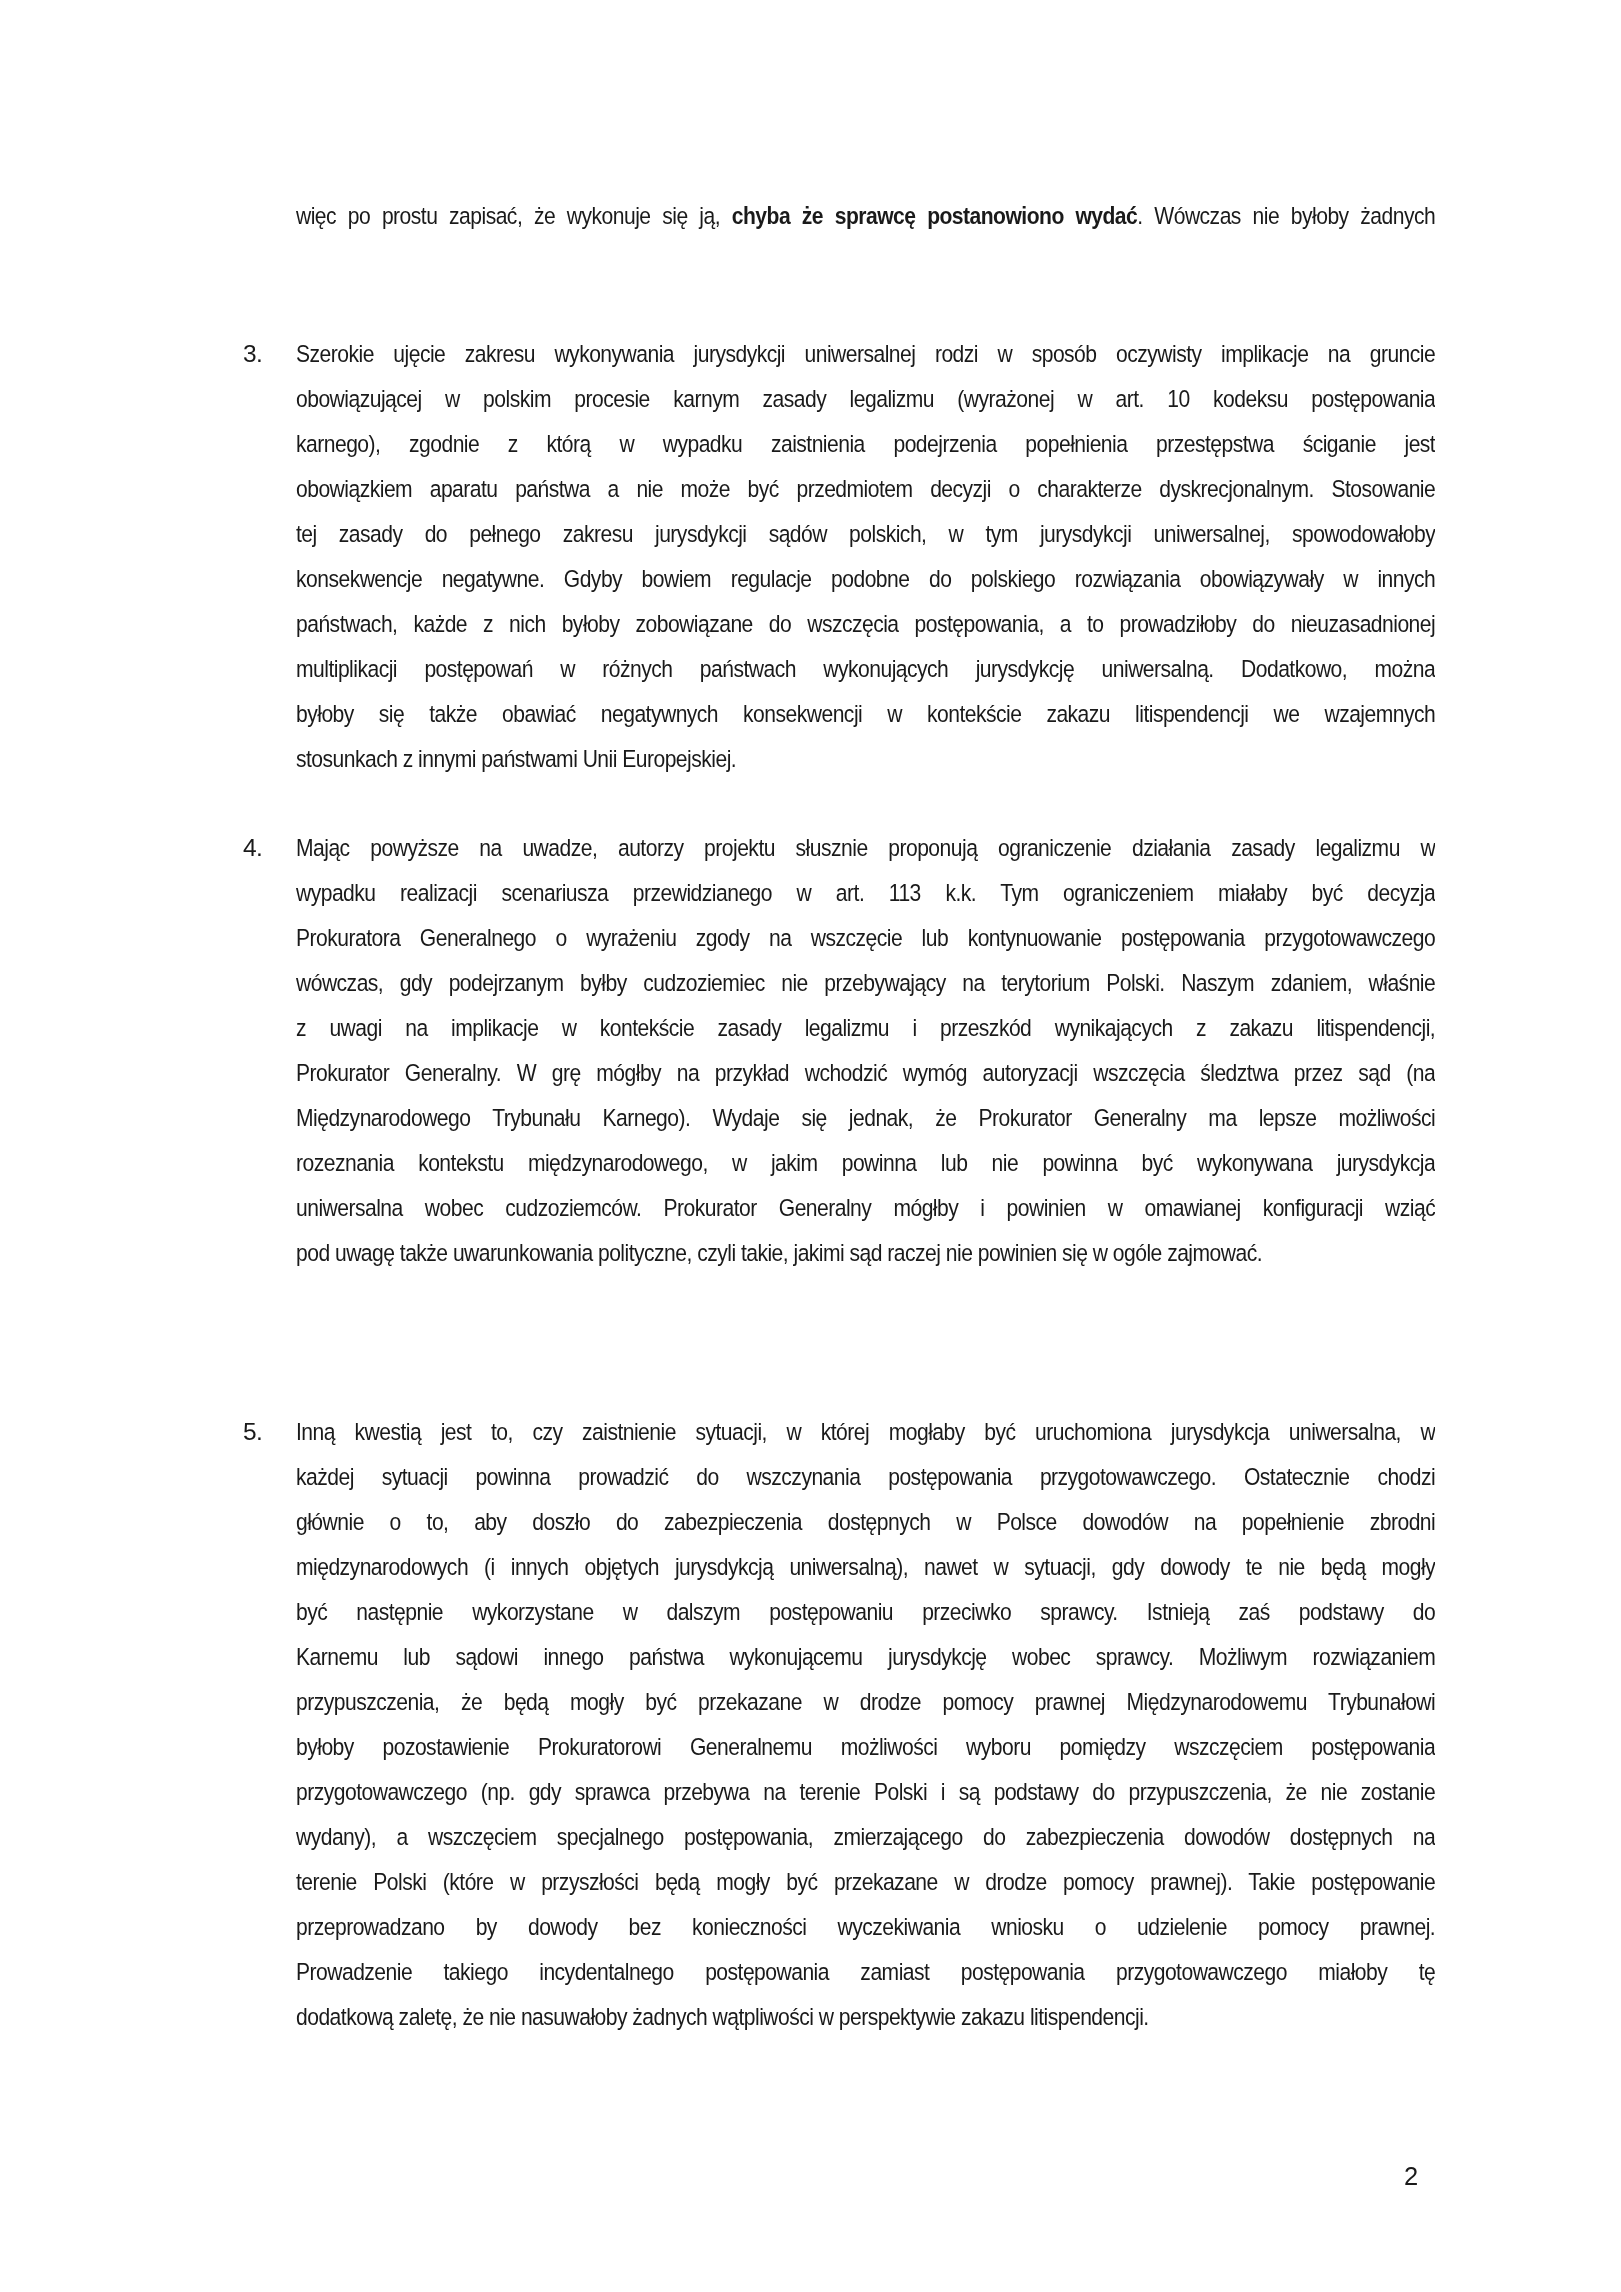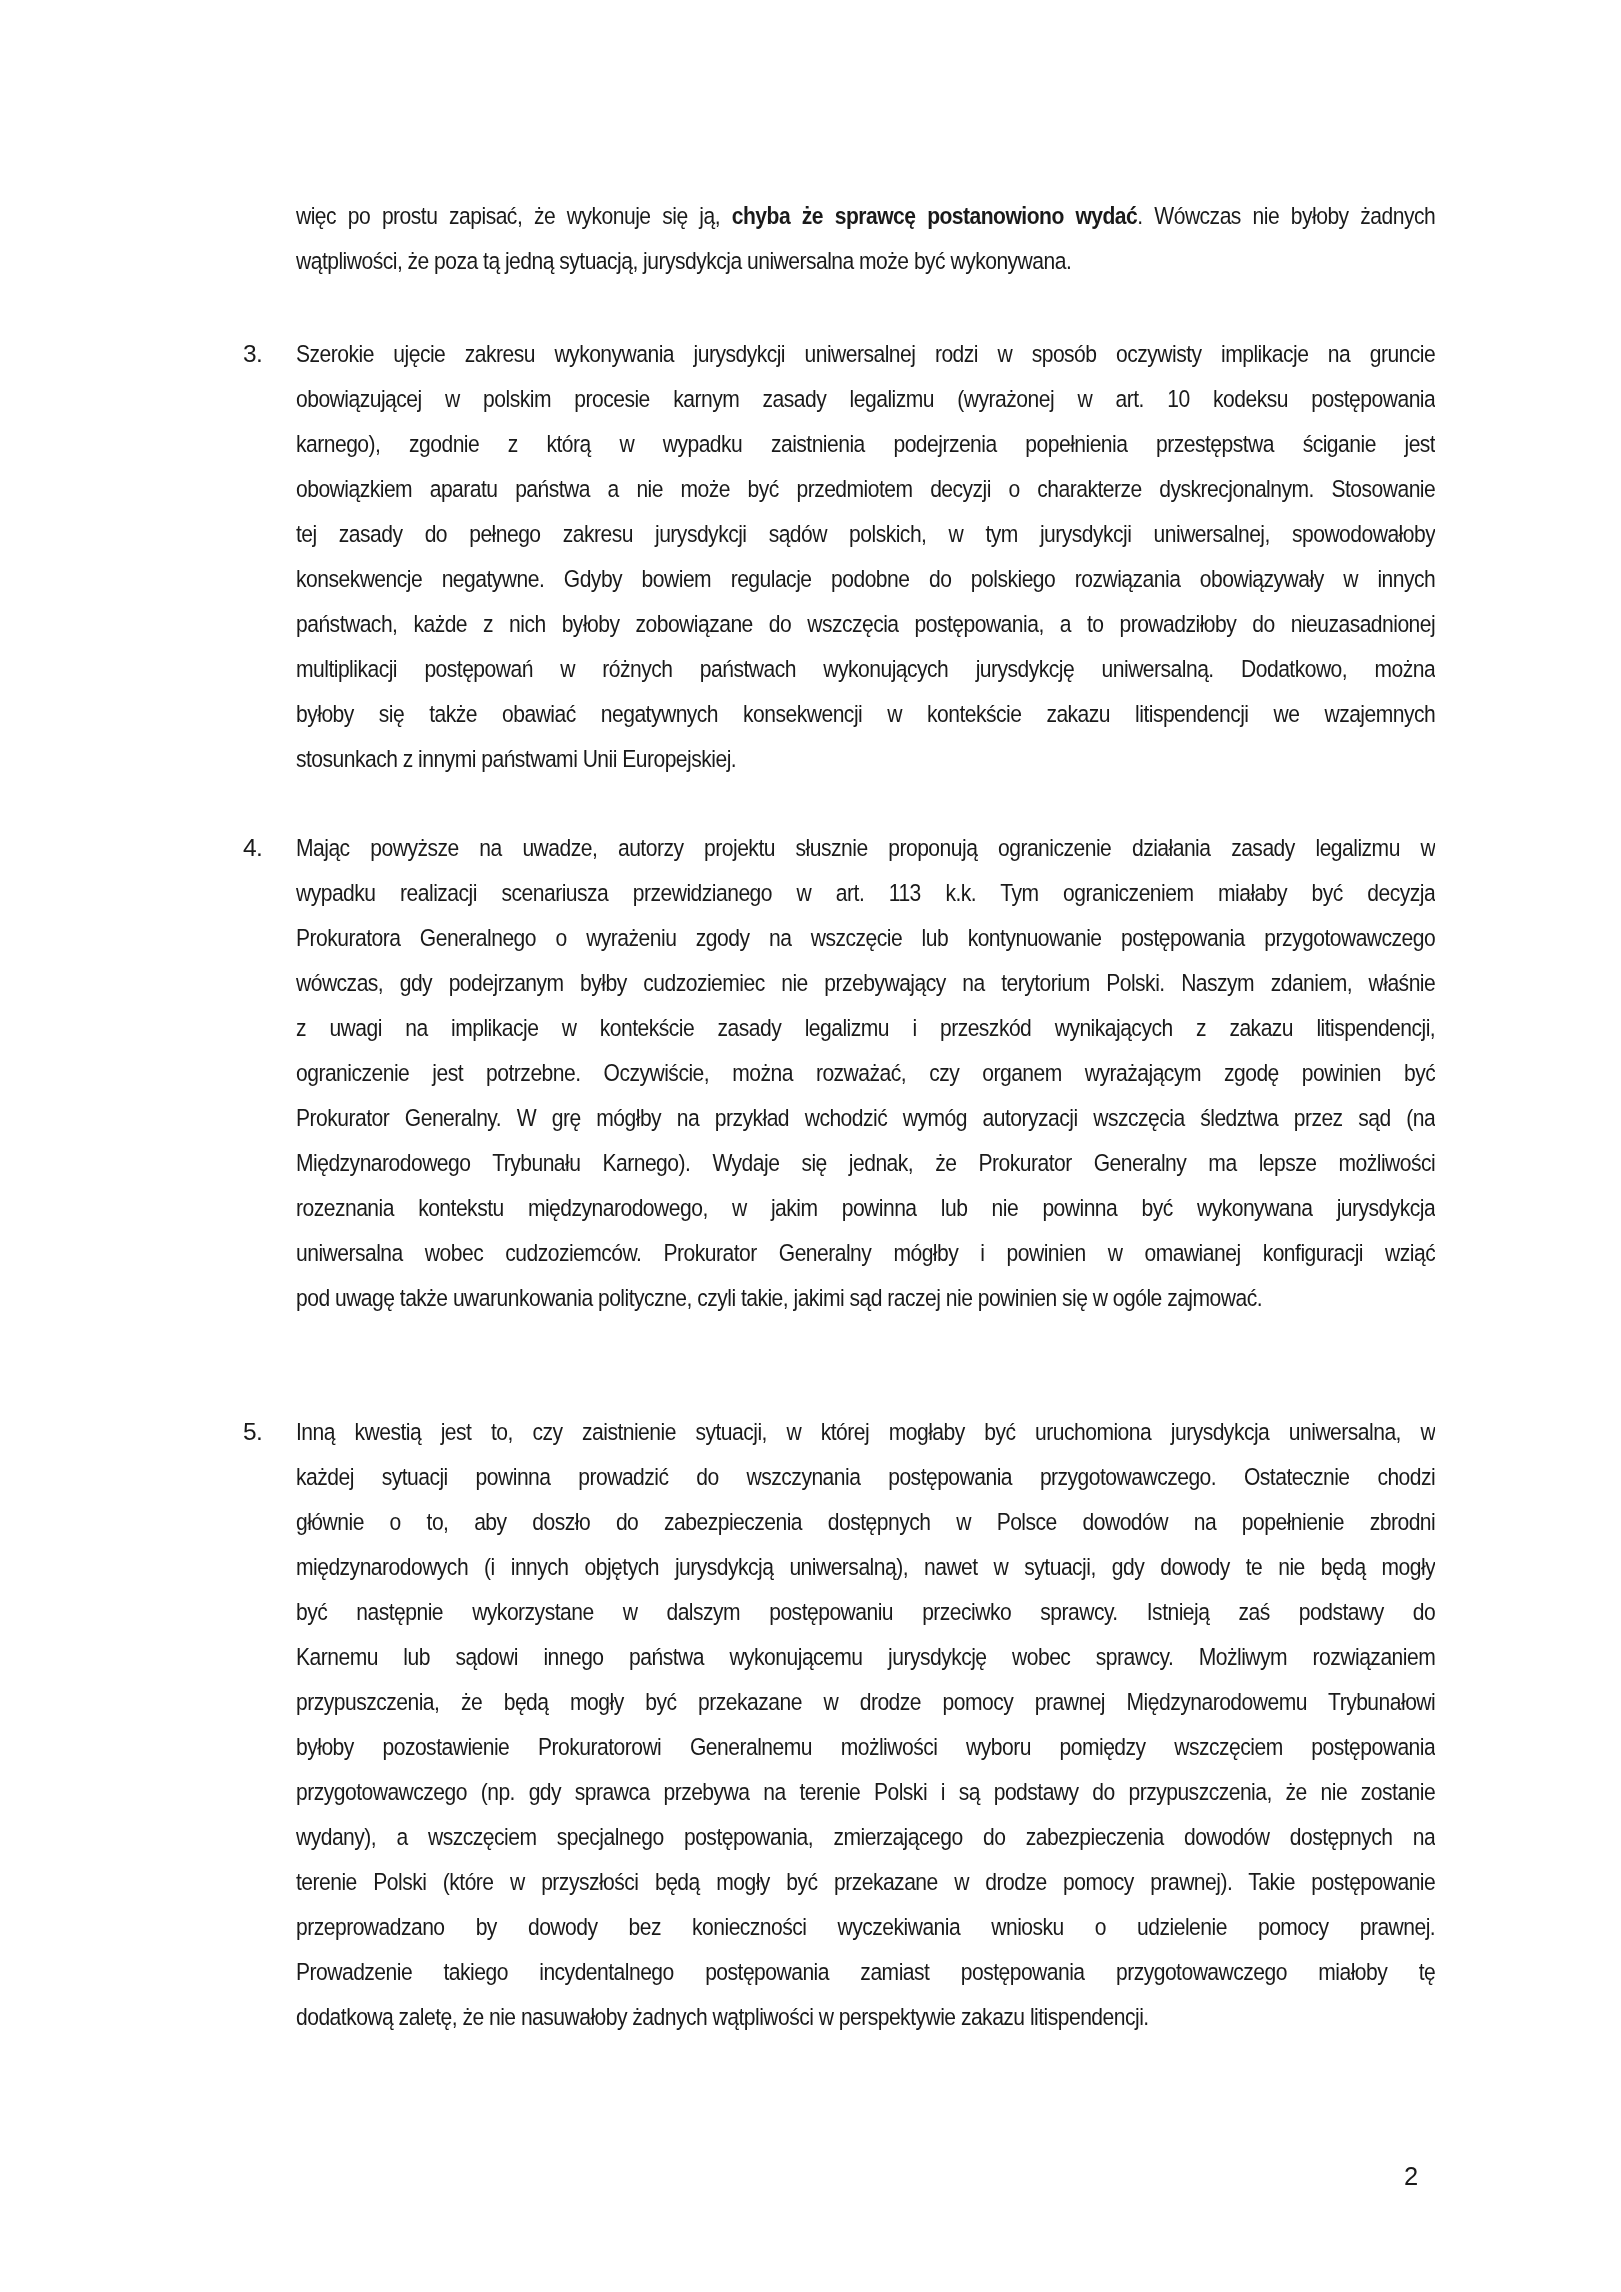--- a/index.html
+++ b/index.html
@@ -33,23 +33,20 @@
 <body>
 
 <div class="page">
 
   <div class="block" style="top:193px;">
     <span class="line">
       <span class="cond just">
         <span>więc po prostu zapisać, że wykonuje się ją, </span><b>chyba że sprawcę postanowiono wydać</b><span>. Wówczas nie byłoby żadnych</span>
       </span>
     </span>
-    <span class="line">
-      <span class="cond">wątpliwości, że poza tą jedną sytuacją, jurysdykcja uniwersalna może być wykonywana.</span>
-    </span>
   </div>
 
   <div class="block" style="top:331px;">
     <span class="num">3.</span>
     <div>
         <span class="line"><span class="cond just">Szerokie ujęcie zakresu wykonywania jurysdykcji uniwersalnej rodzi w sposób oczywisty implikacje na gruncie</span></span>
         <span class="line"><span class="cond just">obowiązującej w polskim procesie karnym zasady legalizmu (wyrażonej w art. 10 kodeksu postępowania</span></span>
         <span class="line"><span class="cond just">karnego), zgodnie z którą w wypadku zaistnienia podejrzenia popełnienia przestępstwa ściganie jest</span></span>
         <span class="line"><span class="cond just">obowiązkiem aparatu państwa a nie może być przedmiotem decyzji o charakterze dyskrecjonalnym. Stosowanie</span></span>
         <span class="line"><span class="cond just">tej zasady do pełnego zakresu jurysdykcji sądów polskich, w tym jurysdykcji uniwersalnej, spowodowałoby</span></span>
@@ -62,21 +59,20 @@
   </div>
 
   <div class="block" style="top:825px;">
     <span class="num">4.</span>
     <div>
         <span class="line"><span class="cond just">Mając powyższe na uwadze, autorzy projektu słusznie proponują ograniczenie działania zasady legalizmu w</span></span>
         <span class="line"><span class="cond just">wypadku realizacji scenariusza przewidzianego w art. 113 k.k. Tym ograniczeniem miałaby być decyzja</span></span>
         <span class="line"><span class="cond just">Prokuratora Generalnego o wyrażeniu zgody na wszczęcie lub kontynuowanie postępowania przygotowawczego</span></span>
         <span class="line"><span class="cond just">wówczas, gdy podejrzanym byłby cudzoziemiec nie przebywający na terytorium Polski. Naszym zdaniem, właśnie</span></span>
         <span class="line"><span class="cond just">z uwagi na implikacje w kontekście zasady legalizmu i przeszkód wynikających z zakazu litispendencji,</span></span>
-        <span class="line"><span class="cond just">ograniczenie jest potrzebne. Oczywiście, można rozważać, czy organem wyrażającym zgodę powinien być</span></span>
         <span class="line"><span class="cond just">Prokurator Generalny. W grę mógłby na przykład wchodzić wymóg autoryzacji wszczęcia śledztwa przez sąd (na</span></span>
         <span class="line"><span class="cond just">Międzynarodowego Trybunału Karnego). Wydaje się jednak, że Prokurator Generalny ma lepsze możliwości</span></span>
         <span class="line"><span class="cond just">rozeznania kontekstu międzynarodowego, w jakim powinna lub nie powinna być wykonywana jurysdykcja</span></span>
         <span class="line"><span class="cond just">uniwersalna wobec cudzoziemców. Prokurator Generalny mógłby i powinien w omawianej konfiguracji wziąć</span></span>
         <span class="line"><span class="cond">pod uwagę także uwarunkowania polityczne, czyli takie, jakimi sąd raczej nie powinien się w ogóle zajmować.</span></span>
       </div>
   </div>
 
   <div class="block" style="top:1409px;">
     <span class="num">5.</span>

